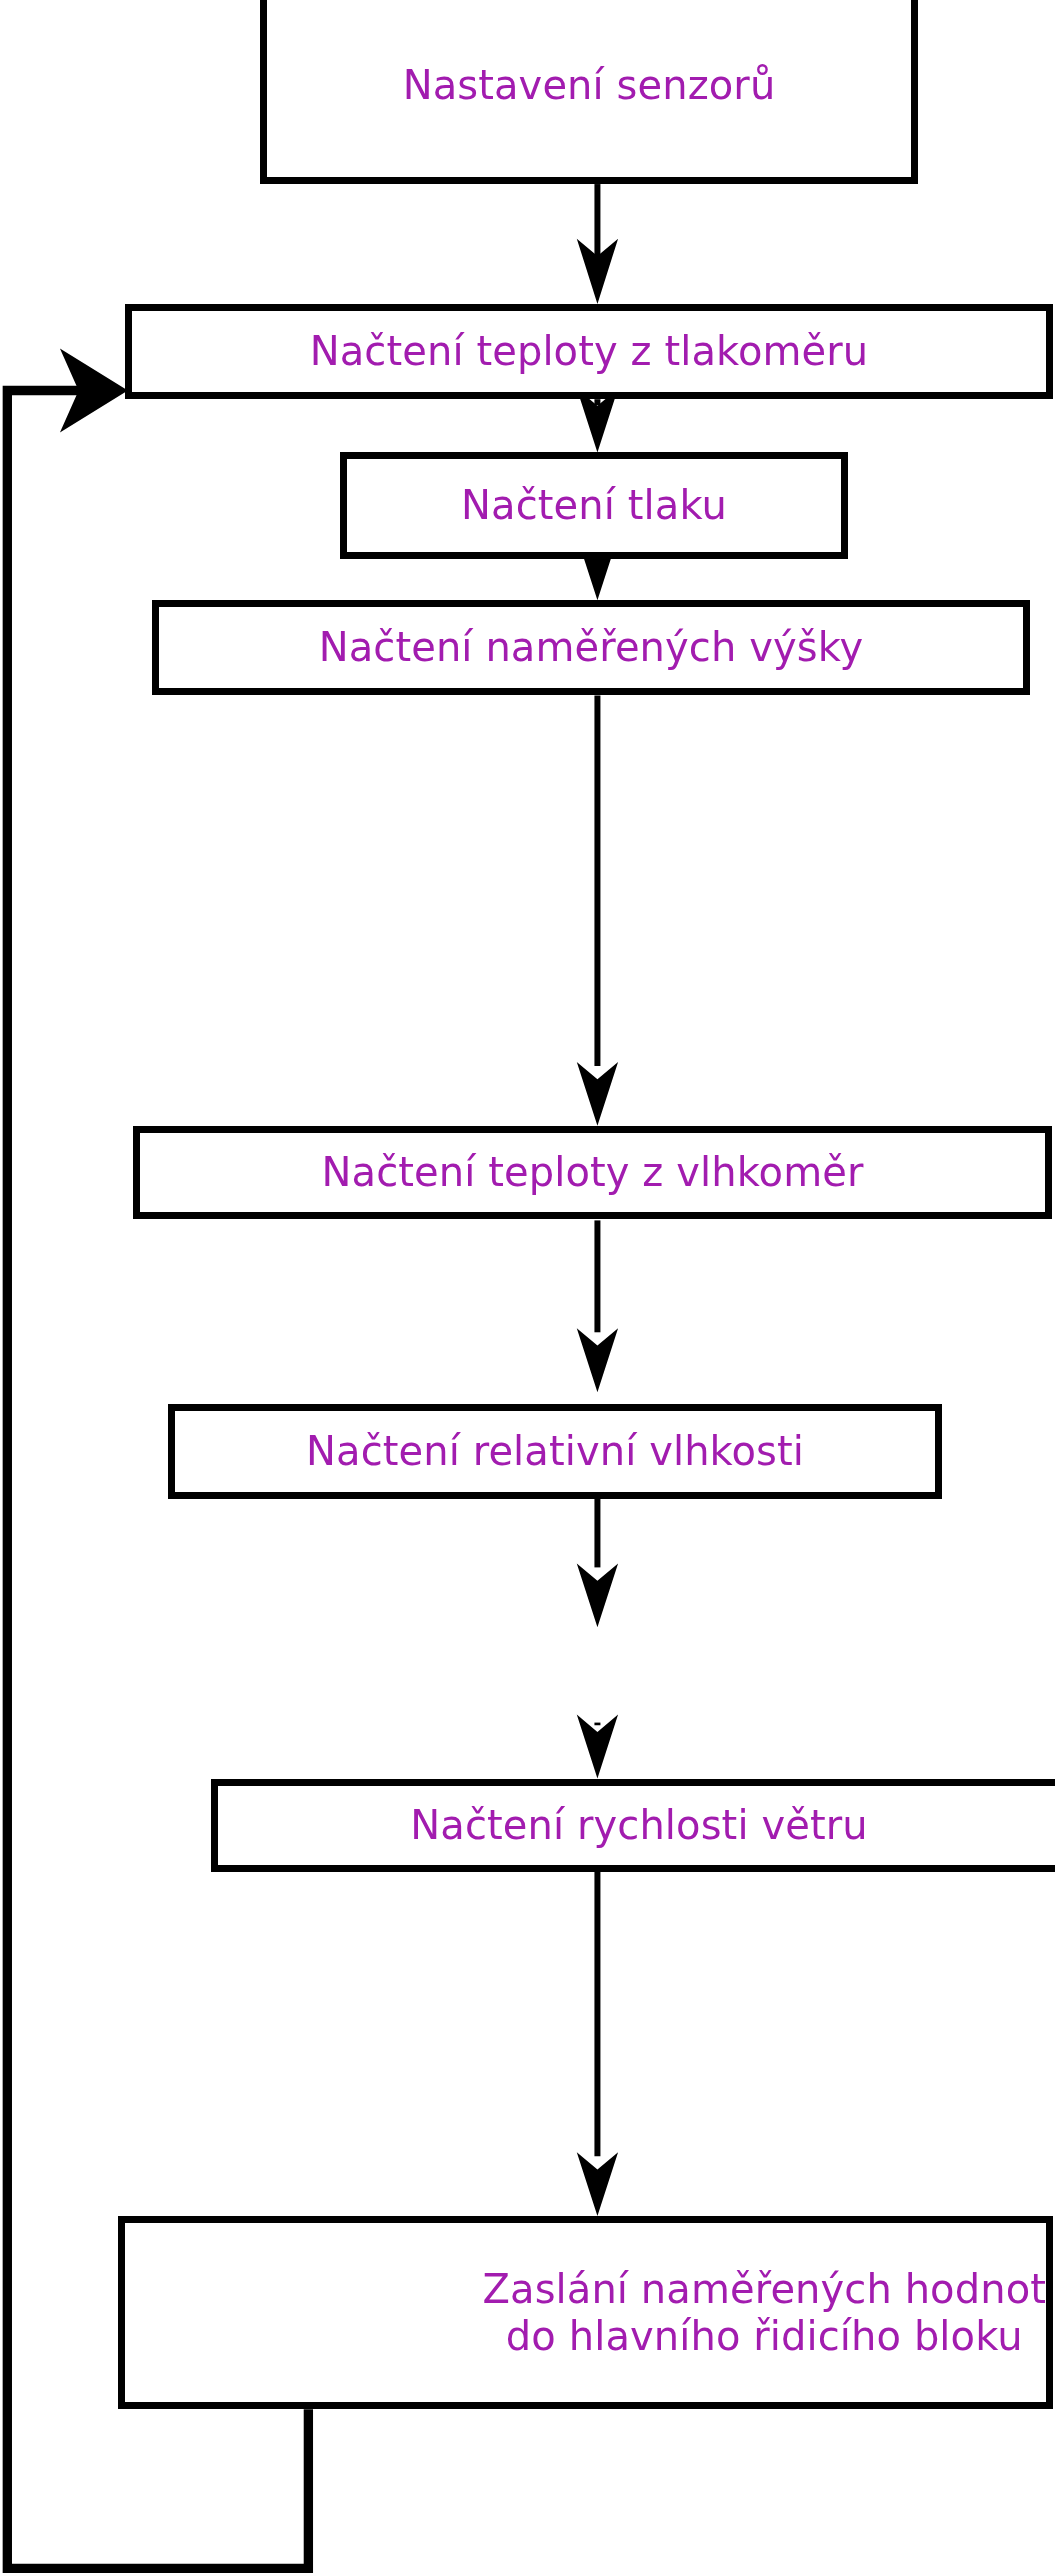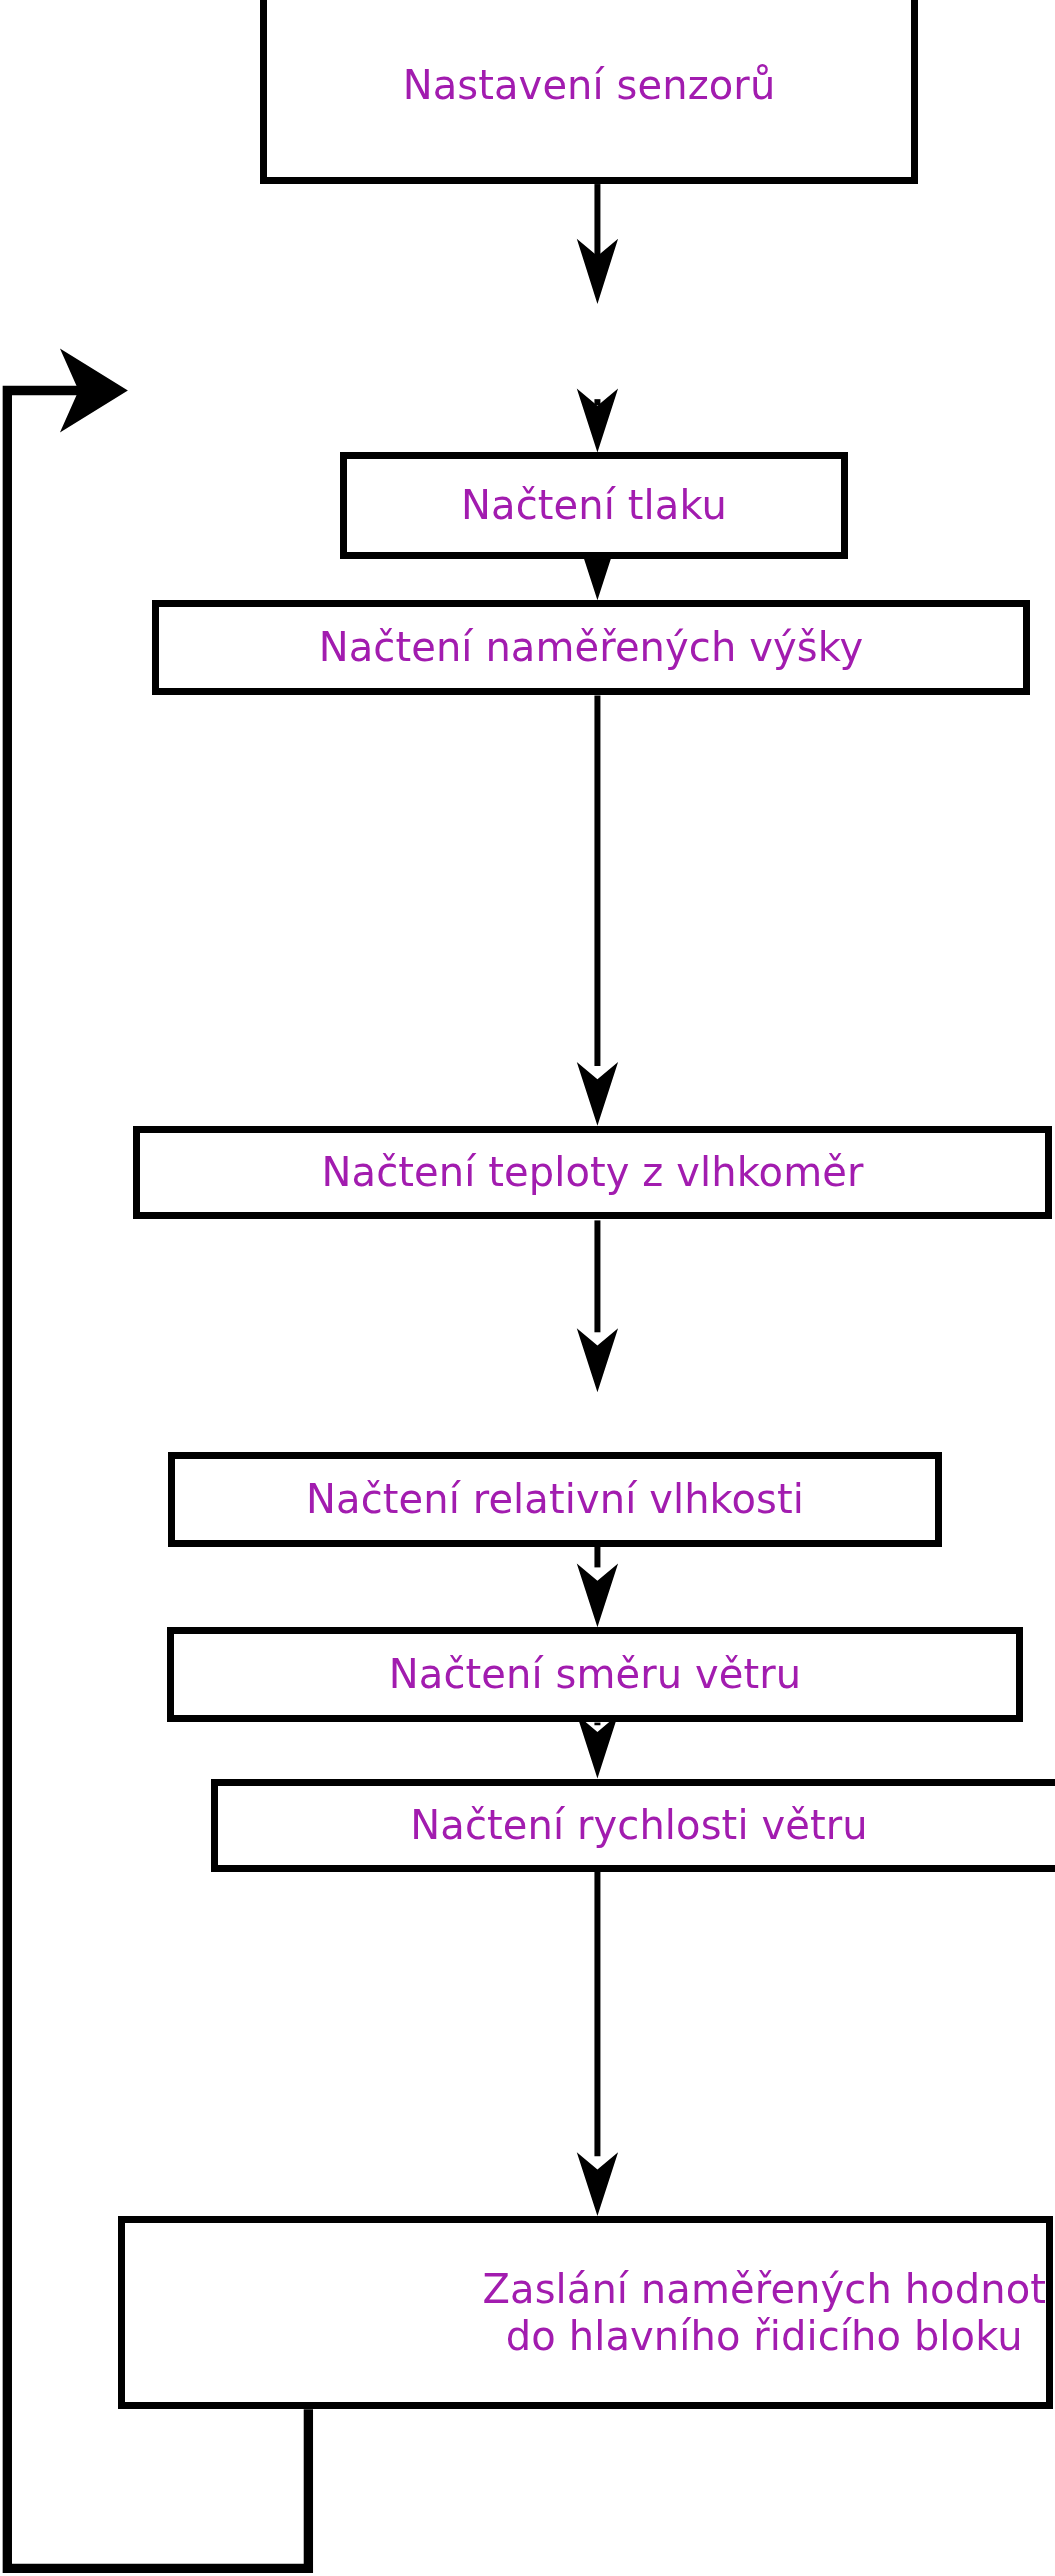--- a/index.html
+++ b/index.html
@@ -114,40 +114,40 @@
       <path d="M 90,523 L 192,586 L 90,649 L 118,586 Z" fill="#000000"></path>
     </g>
   </svg>
 
   <div class="node-layer">
 
     <div class="node" id="node-n1" style="left: 260px; top: -13.3px; width: 658px; height: 197px;">
       <span class="node-label">Nastavení senzorů</span>
     </div>
 
+    <div class="node" id="node-n2" style="left: 125px; top: 304px; width: 928px; height: 95px;">
+      <span class="node-label">Načtení teploty z tlakoměru</span>
+    </div>
 
     <div class="node" id="node-n3" style="left: 340px; top: 452px; width: 508px; height: 107px;">
       <span class="node-label">Načtení tlaku</span>
     </div>
 
     <div class="node" id="node-n4" style="left: 152px; top: 600px; width: 878px; height: 95px;">
       <span class="node-label">Načtení naměřených výšky</span>
     </div>
 
     <div class="node" id="node-n5" style="left: 133px; top: 1126px; width: 919px; height: 93px;">
       <span class="node-label">Načtení teploty z vlhkoměr</span>
     </div>
 
-    <div class="node" id="node-n6" style="left: 168px; top: 1452px; width: 774px; height: 95px;">
+    <div class="node" id="node-n6" style="left: 168px; top: 1404px; width: 774px; height: 95px;">
       <span class="node-label">Načtení relativní vlhkosti</span>
     </div>
 
-    <div class="node" id="node-n7" style="left: 167px; top: 1627px; width: 856px; height: 95px;">
-      <span class="node-label">Načtení směru větru</span>
-    </div>
 
     <div class="node" id="node-n8" style="left: 167px; top: 1779px; width: 856px; height: 93px; margin-left: 44px;">
       <span class="node-label">Načtení rychlosti větru</span>
     </div>
 
     <div class="node" id="node-n9" style="left: 118px; top: 2216px; width: 935px; height: 193px; justify-content: flex-end;">
       <span class="node-label two-line">Zaslání naměřených hodnot
 do hlavního řidicího bloku</span>
     </div>
 

